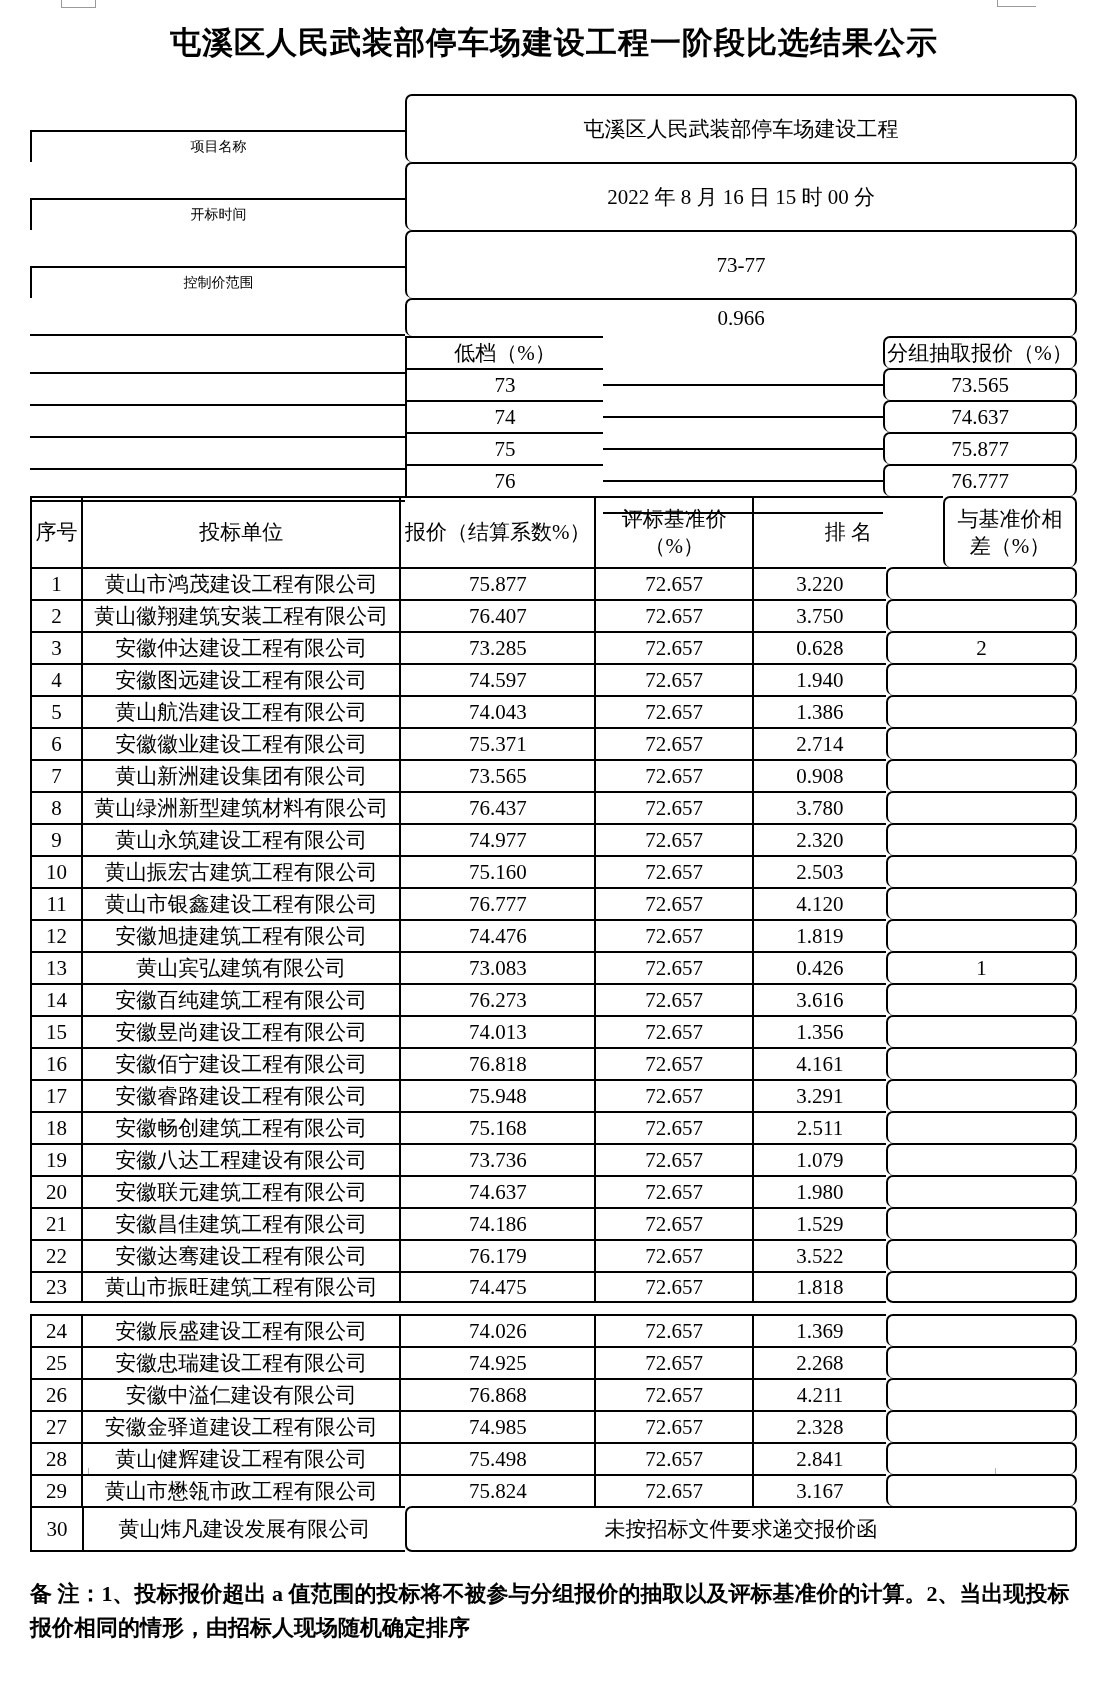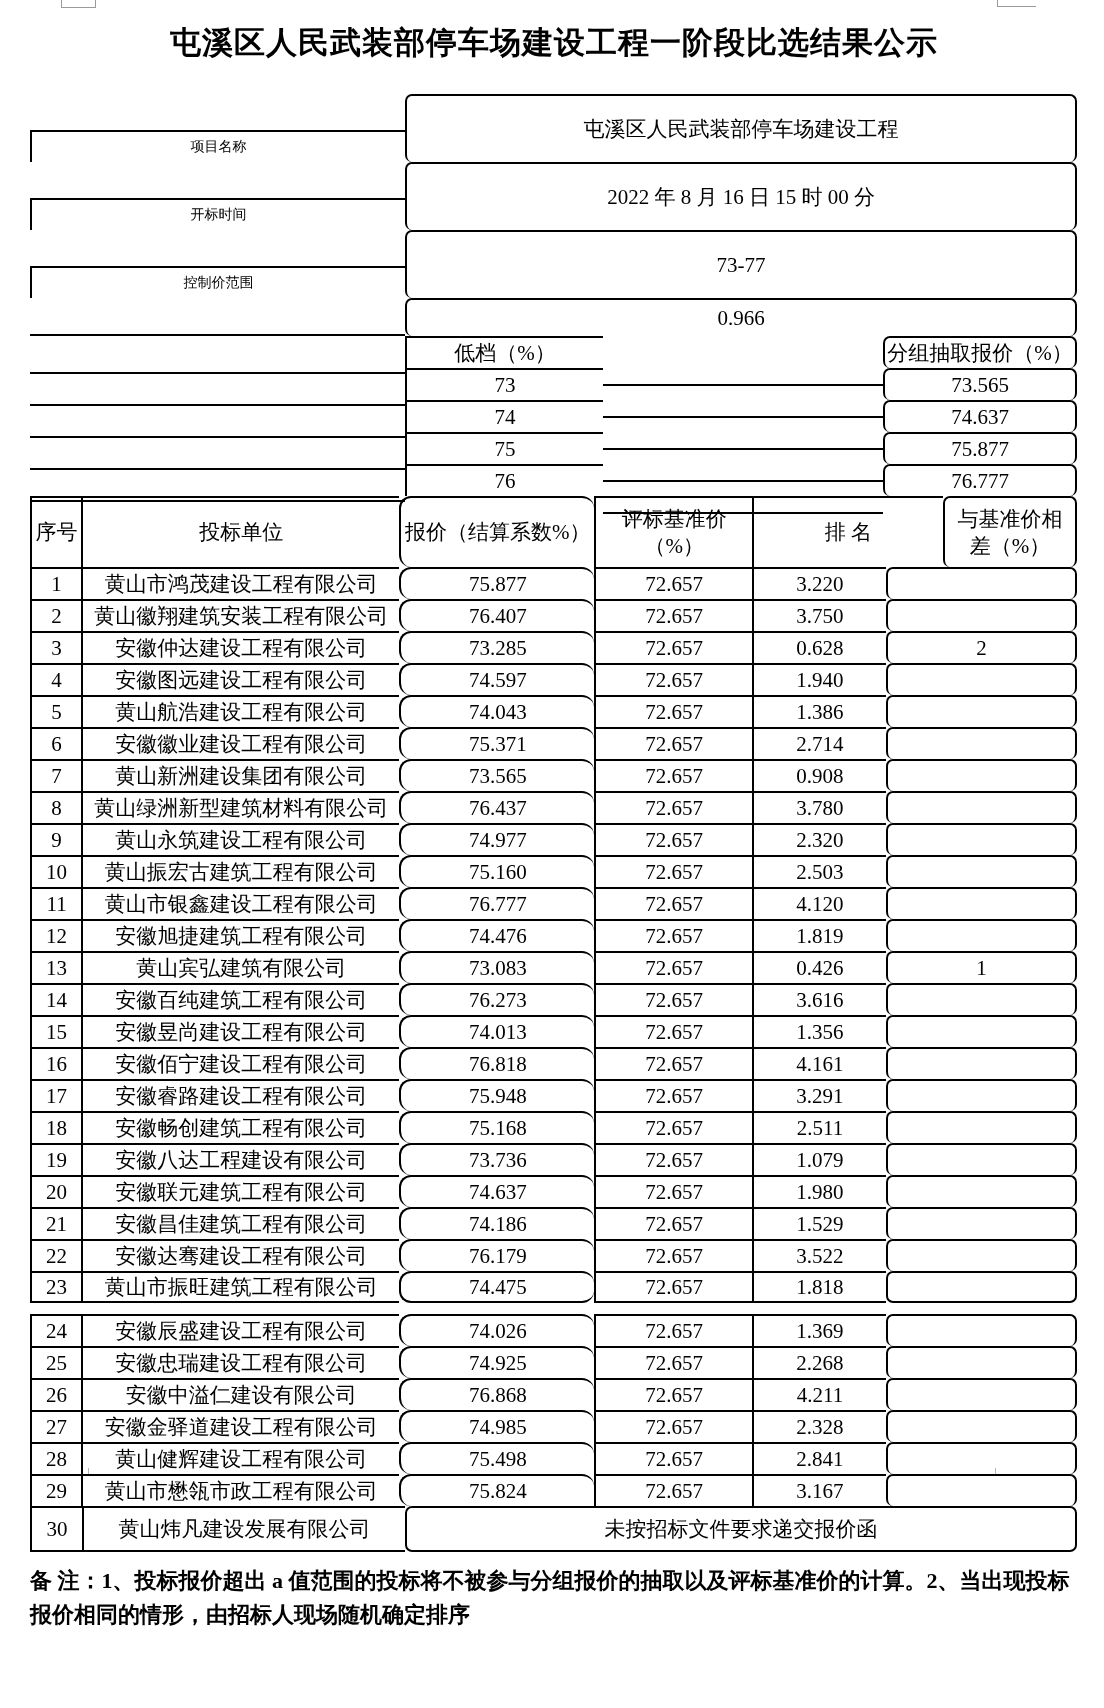--- a/index.html
+++ b/index.html
@@ -19,32 +19,32 @@
     box-sizing:border-box;border-left:2px solid #000;border-top:2px solid #000;
     display:flex;align-items:center;justify-content:center;text-align:center;
     font-size:21px;line-height:1.25;white-space:pre-line;overflow:hidden;
   }
   .cell:last-child{border-right:2px solid #000;border-radius:7px;}
   #bid-rows-a .row:last-child .cell{border-bottom:2px solid #000;}
   #block-b .row:last-child .cell{border-bottom:2px solid #000;}
   
   .w-label{width:375px;}  .w-value{width:672px;}
   .w-low{width:198px;}    .w-high{width:280px;margin-top:48px;}  .w-extract{width:194px;}
-  .w-no{width:52px;}      .w-co{width:323px;}    .w-price{width:198px;border-radius:12px;}
+  .w-no{width:52px;}      .w-co{width:323px;}    .w-price{width:198px;}
   .w-base{width:160px;}   .w-diff{width:136px;}  .w-rank{width:194px;}
   .w-merged{width:672px;}
   
   .h-info{height:68px;}   .h-coef{height:38px;}
   .h-ghead{height:32px;}  .h-group{height:32px;}
   .h-mainhead{height:71px;}
   .h-bid{height:32px;}    .h-last{height:46px;}
   .page-gap{height:11px;}
   .label-cell{font-size:14px;margin-top:36px;}
   .footnote{
-    margin-top:12px;font-size:22px;line-height:34px;font-weight:bold;
+    margin-top:25px;font-size:22px;line-height:34px;font-weight:bold;
     text-align:left;width:1047px;
   }
   
   .artifact{position:absolute;}
   .a-top-left{left:61px;top:0;width:33px;height:7px;
     border-left:1px solid #9a9a9a;border-right:1px solid #9a9a9a;border-bottom:1px solid #9a9a9a;}
   .a-top-right{left:997px;top:0;width:38px;height:6px;
     border-left:1px solid #9a9a9a;border-bottom:1px solid #9a9a9a;}
   .a-mid-left{left:58px;top:1468px;width:30px;height:6px;
     border-right:1px solid #b5b5b5;border-bottom:1px solid #b5b5b5;}

